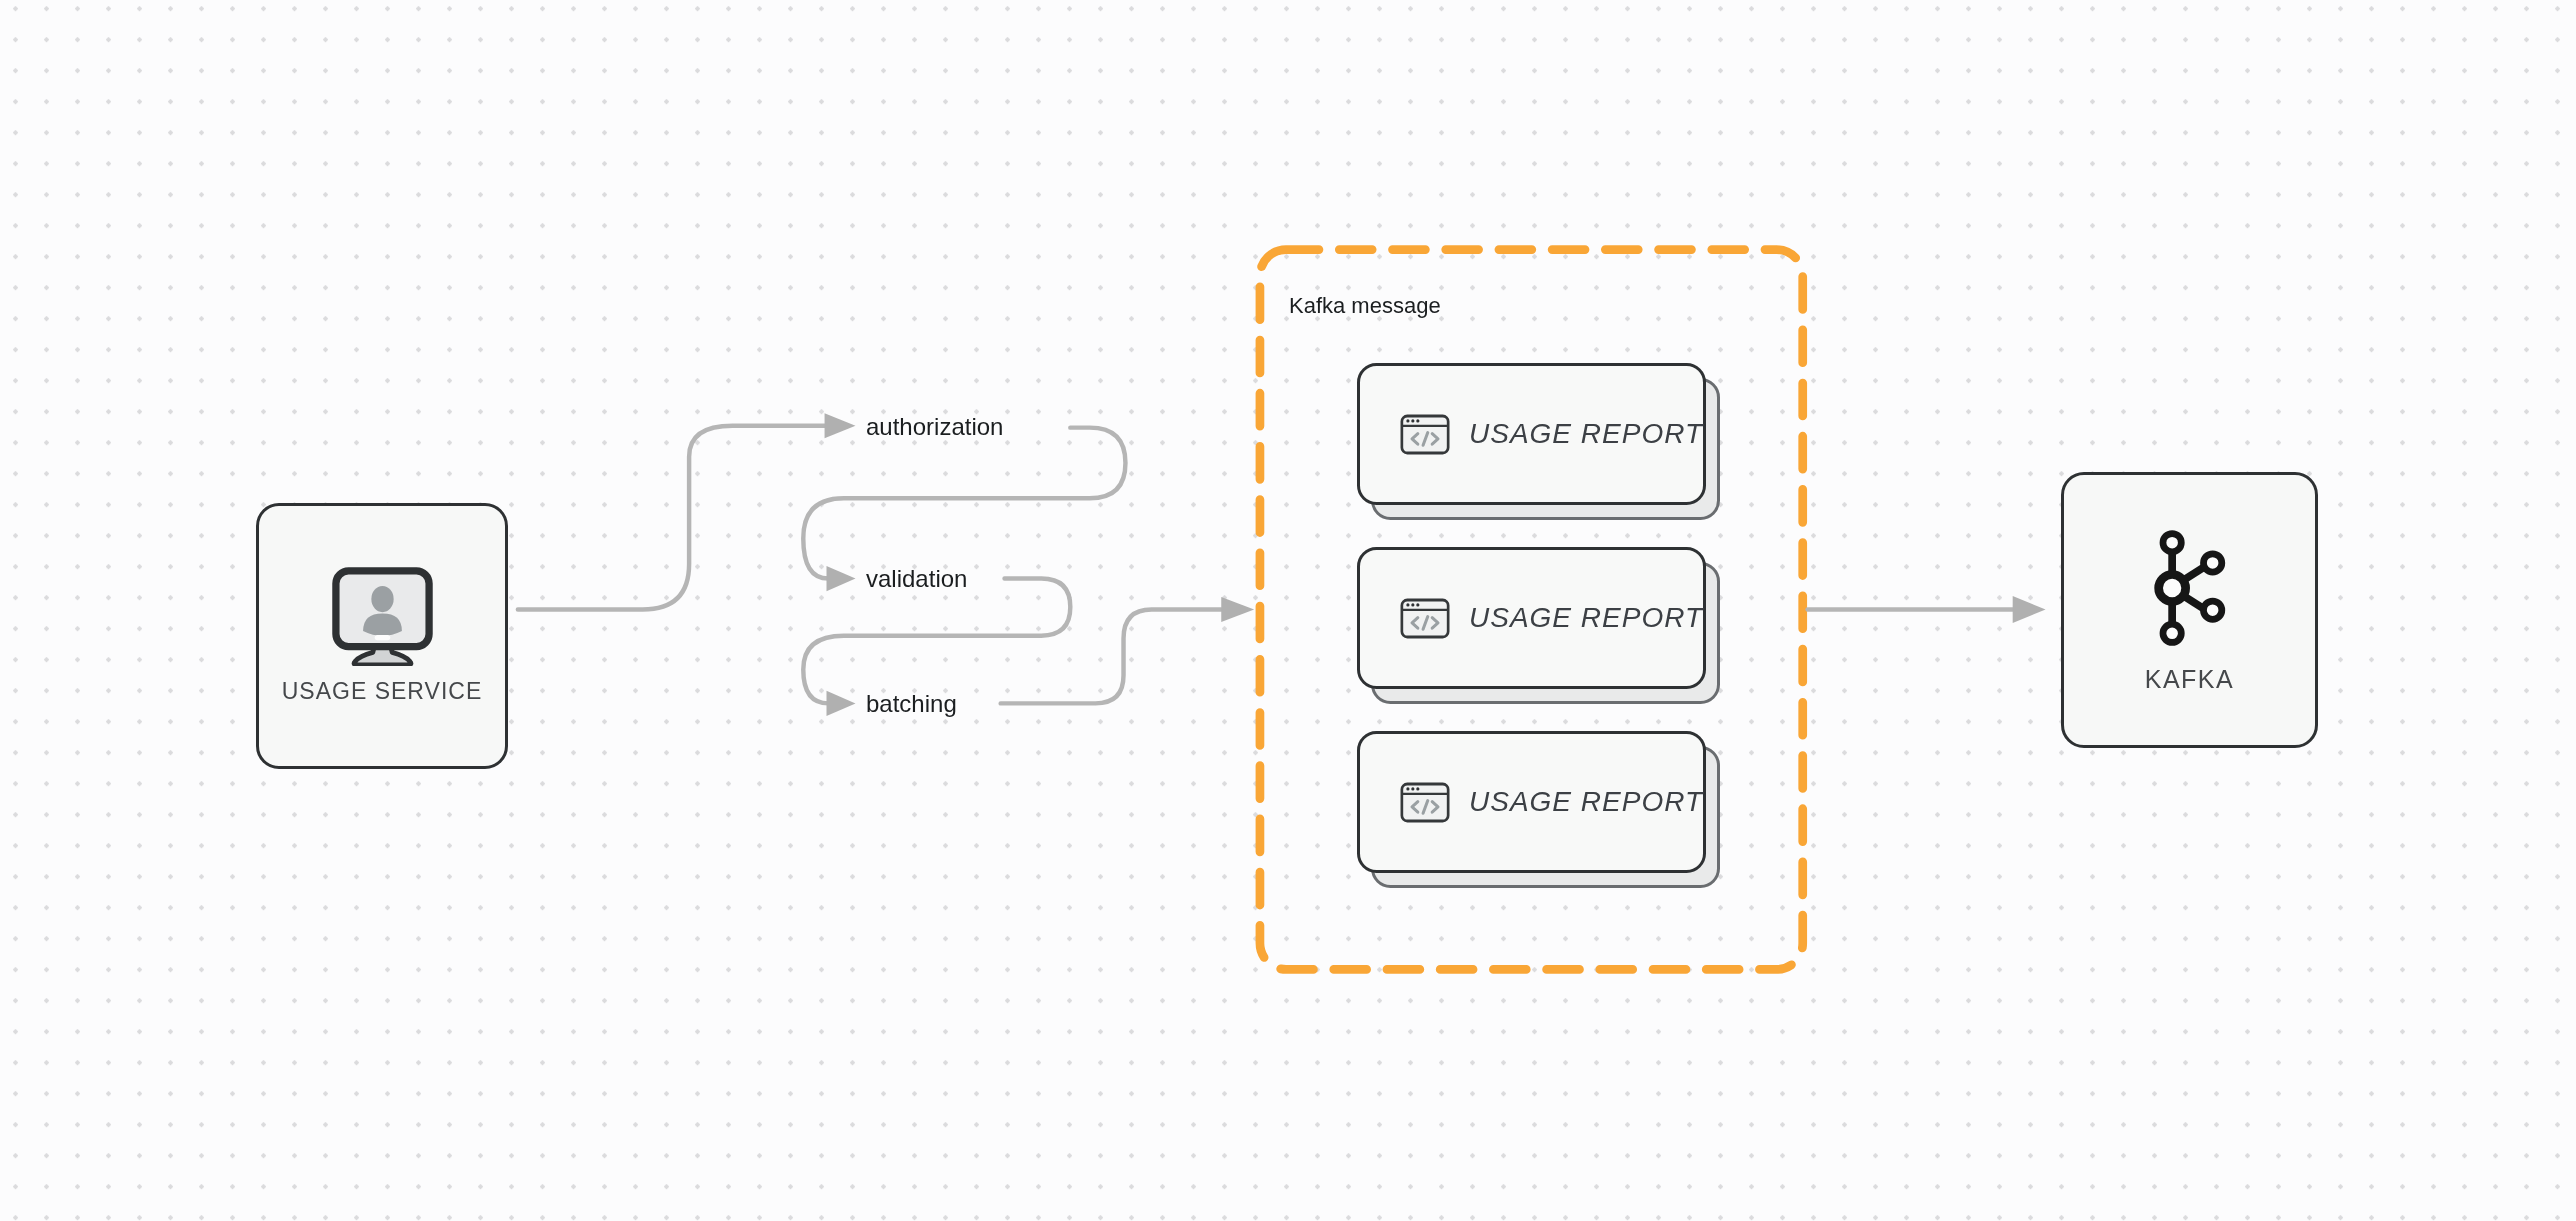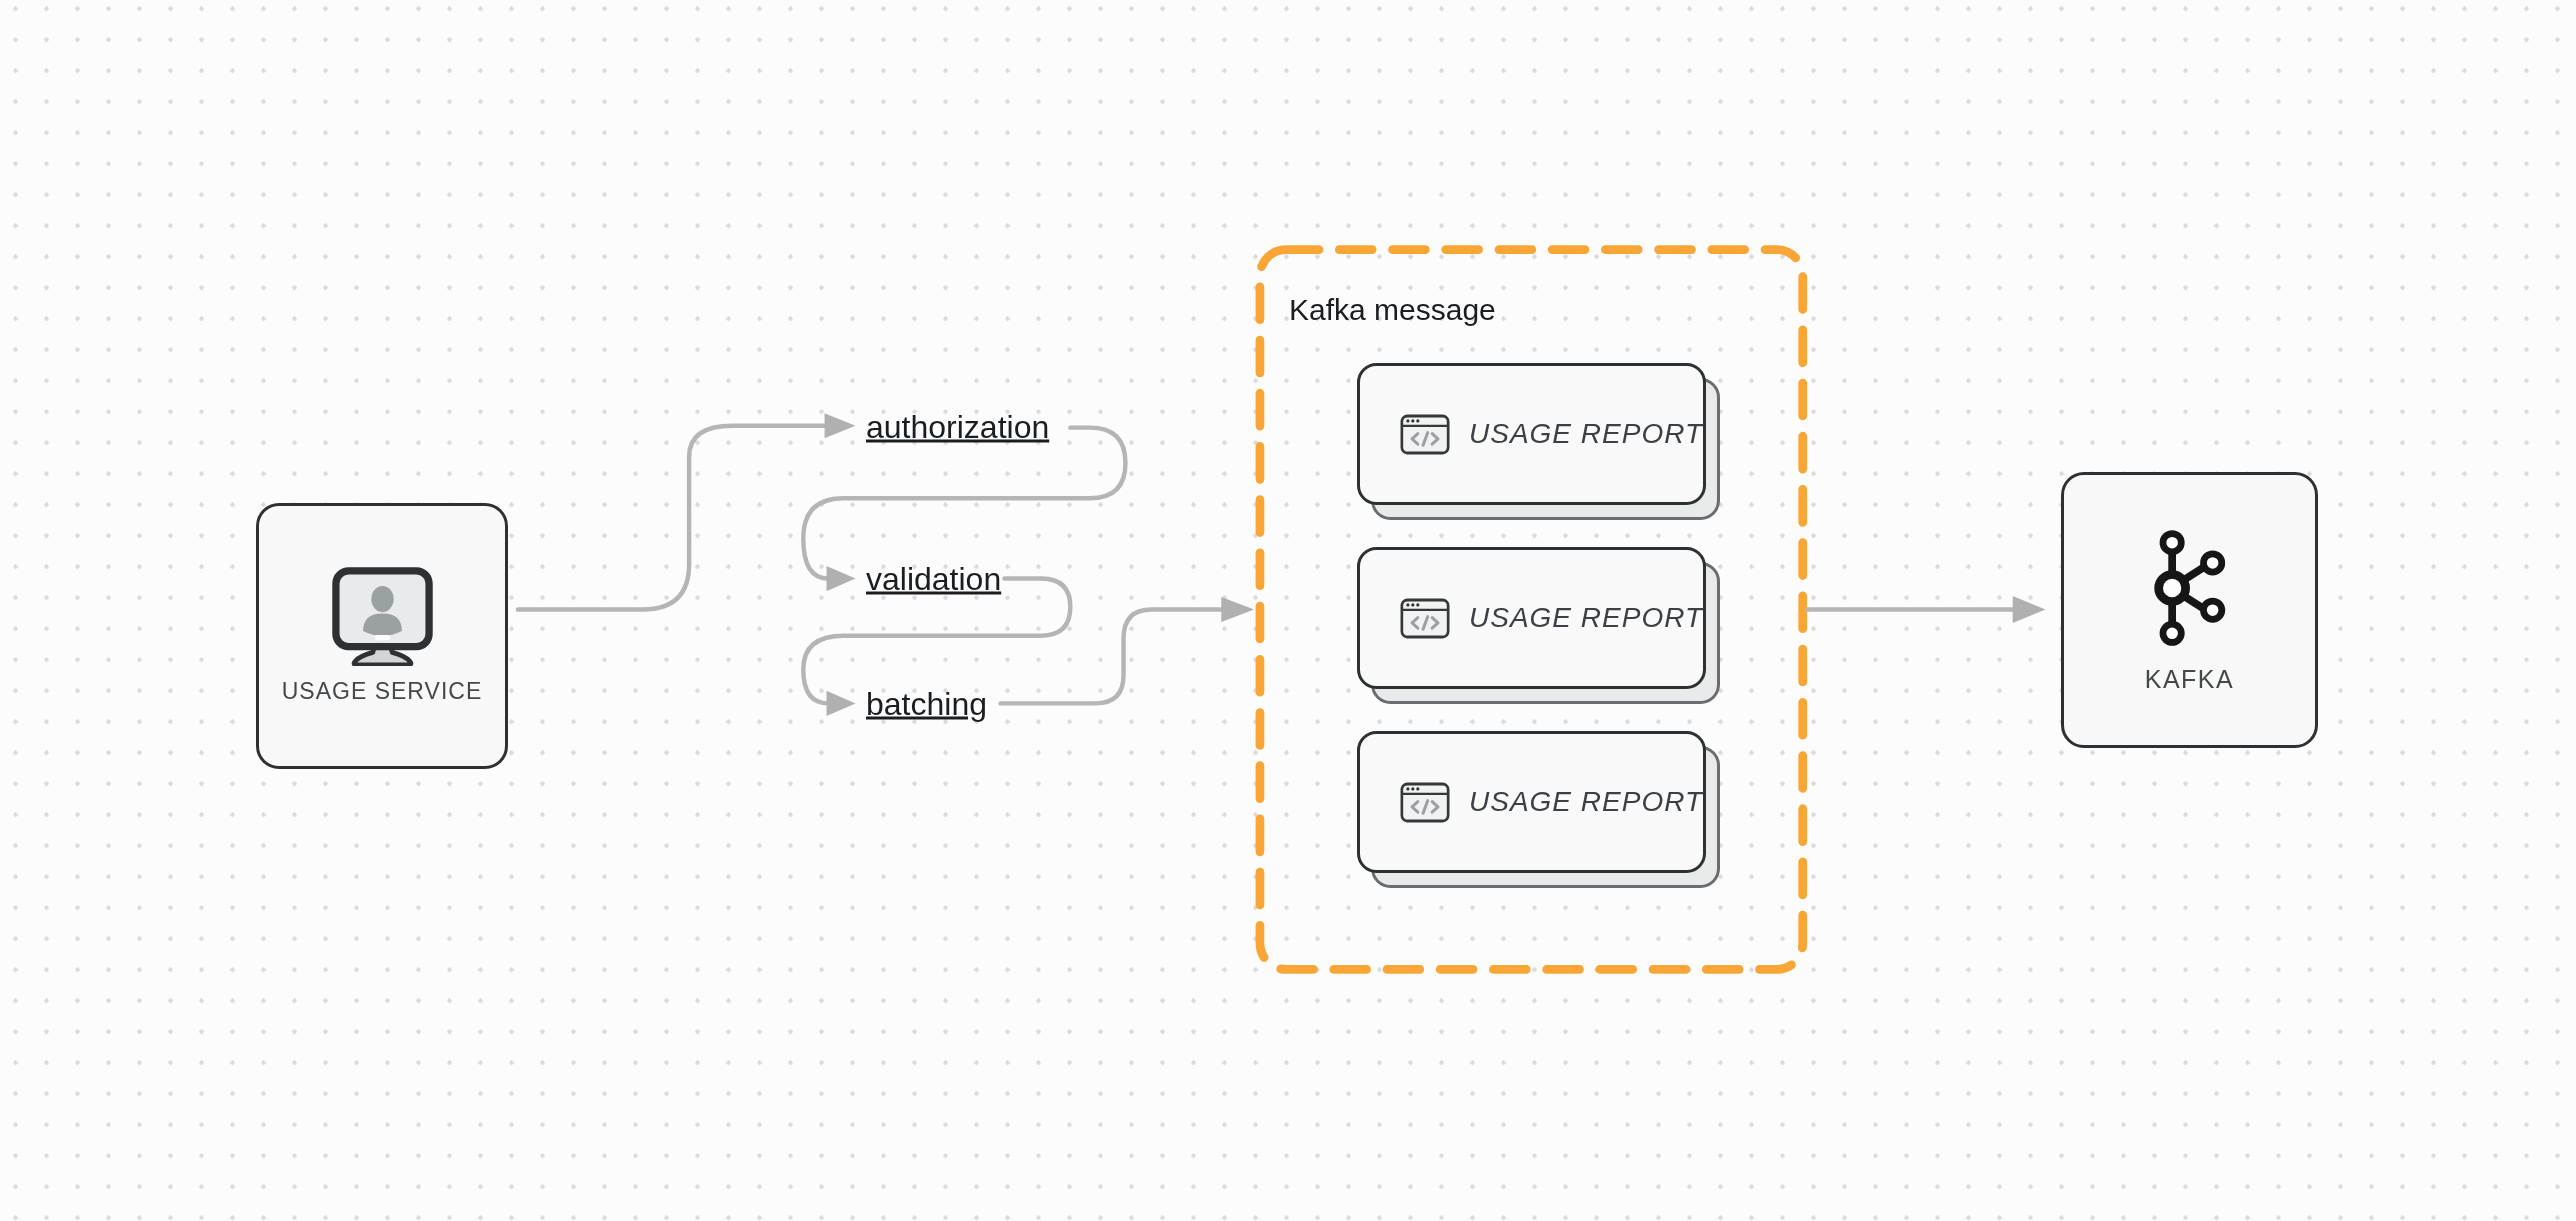--- a/index.html
+++ b/index.html
@@ -64,32 +64,31 @@
     letter-spacing: 1px;
     white-space: nowrap;
   }
   .node-kafka .node-label { font-size: 25px; letter-spacing: 1.5px; }
 
   
   .flow-label {
     position: absolute;
     transform: translateY(-50%);
     color: #1b1e20;
-    font-size: 32px;
+    font-size: 24px;
     font-weight: 500;
     white-space: nowrap;
-    text-decoration: underline;
   }
 
   
   .group-title {
     position: absolute;
     left: 1289px; top: 293px;
     color: #1b1e20;
-    font-size: 30px;
+    font-size: 22px;
     font-weight: 500;
     white-space: nowrap;
   }
   .card {
     position: absolute;
     left: 1357px;
     width: 349px; height: 142px;
   }
   .card-shadow {
     position: absolute;

